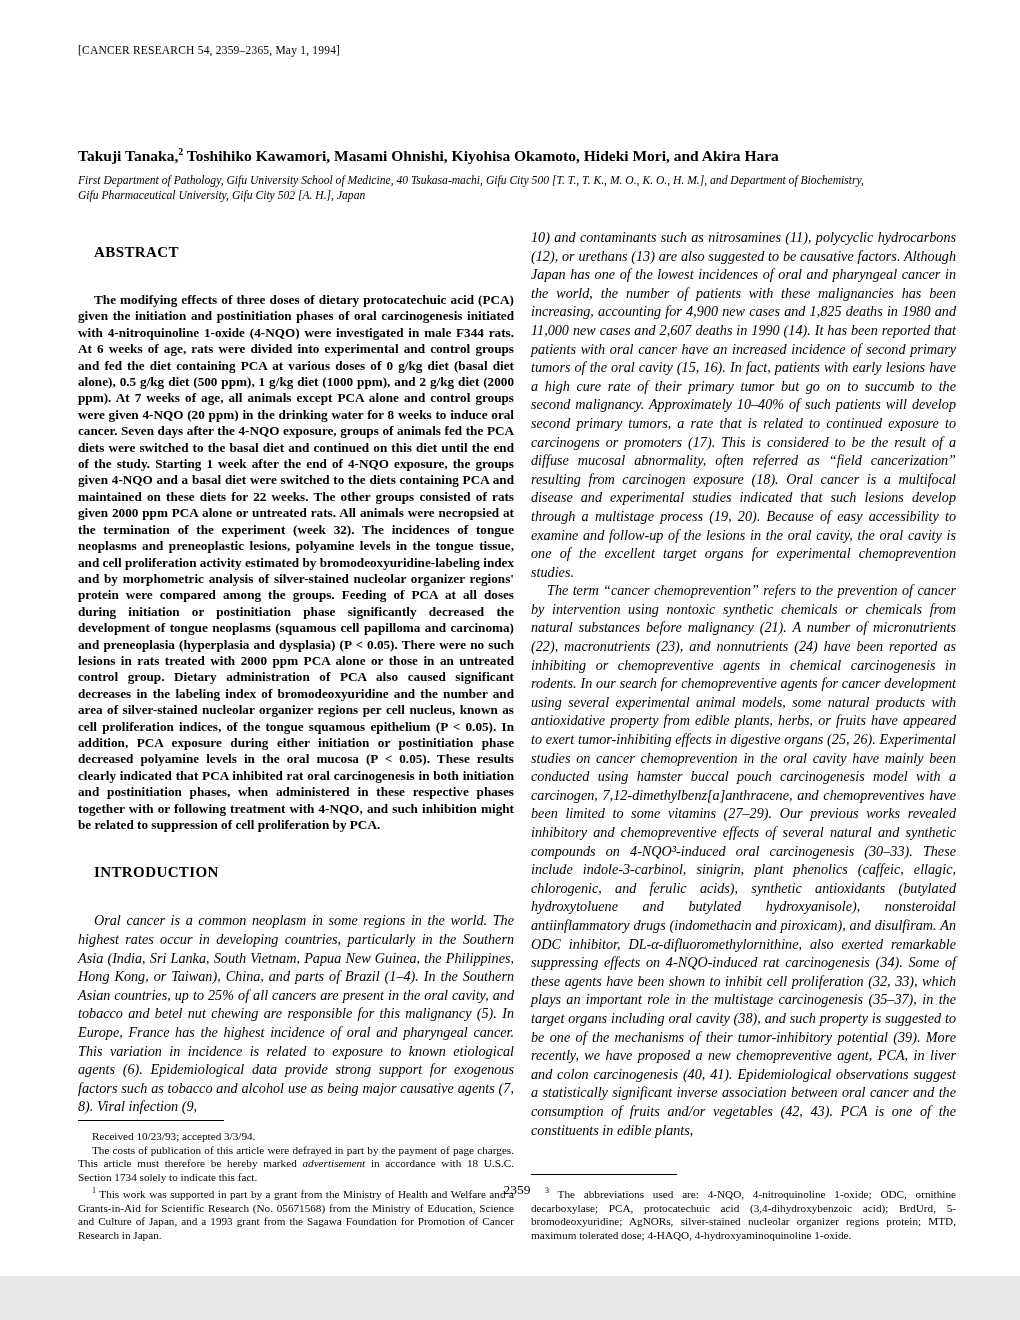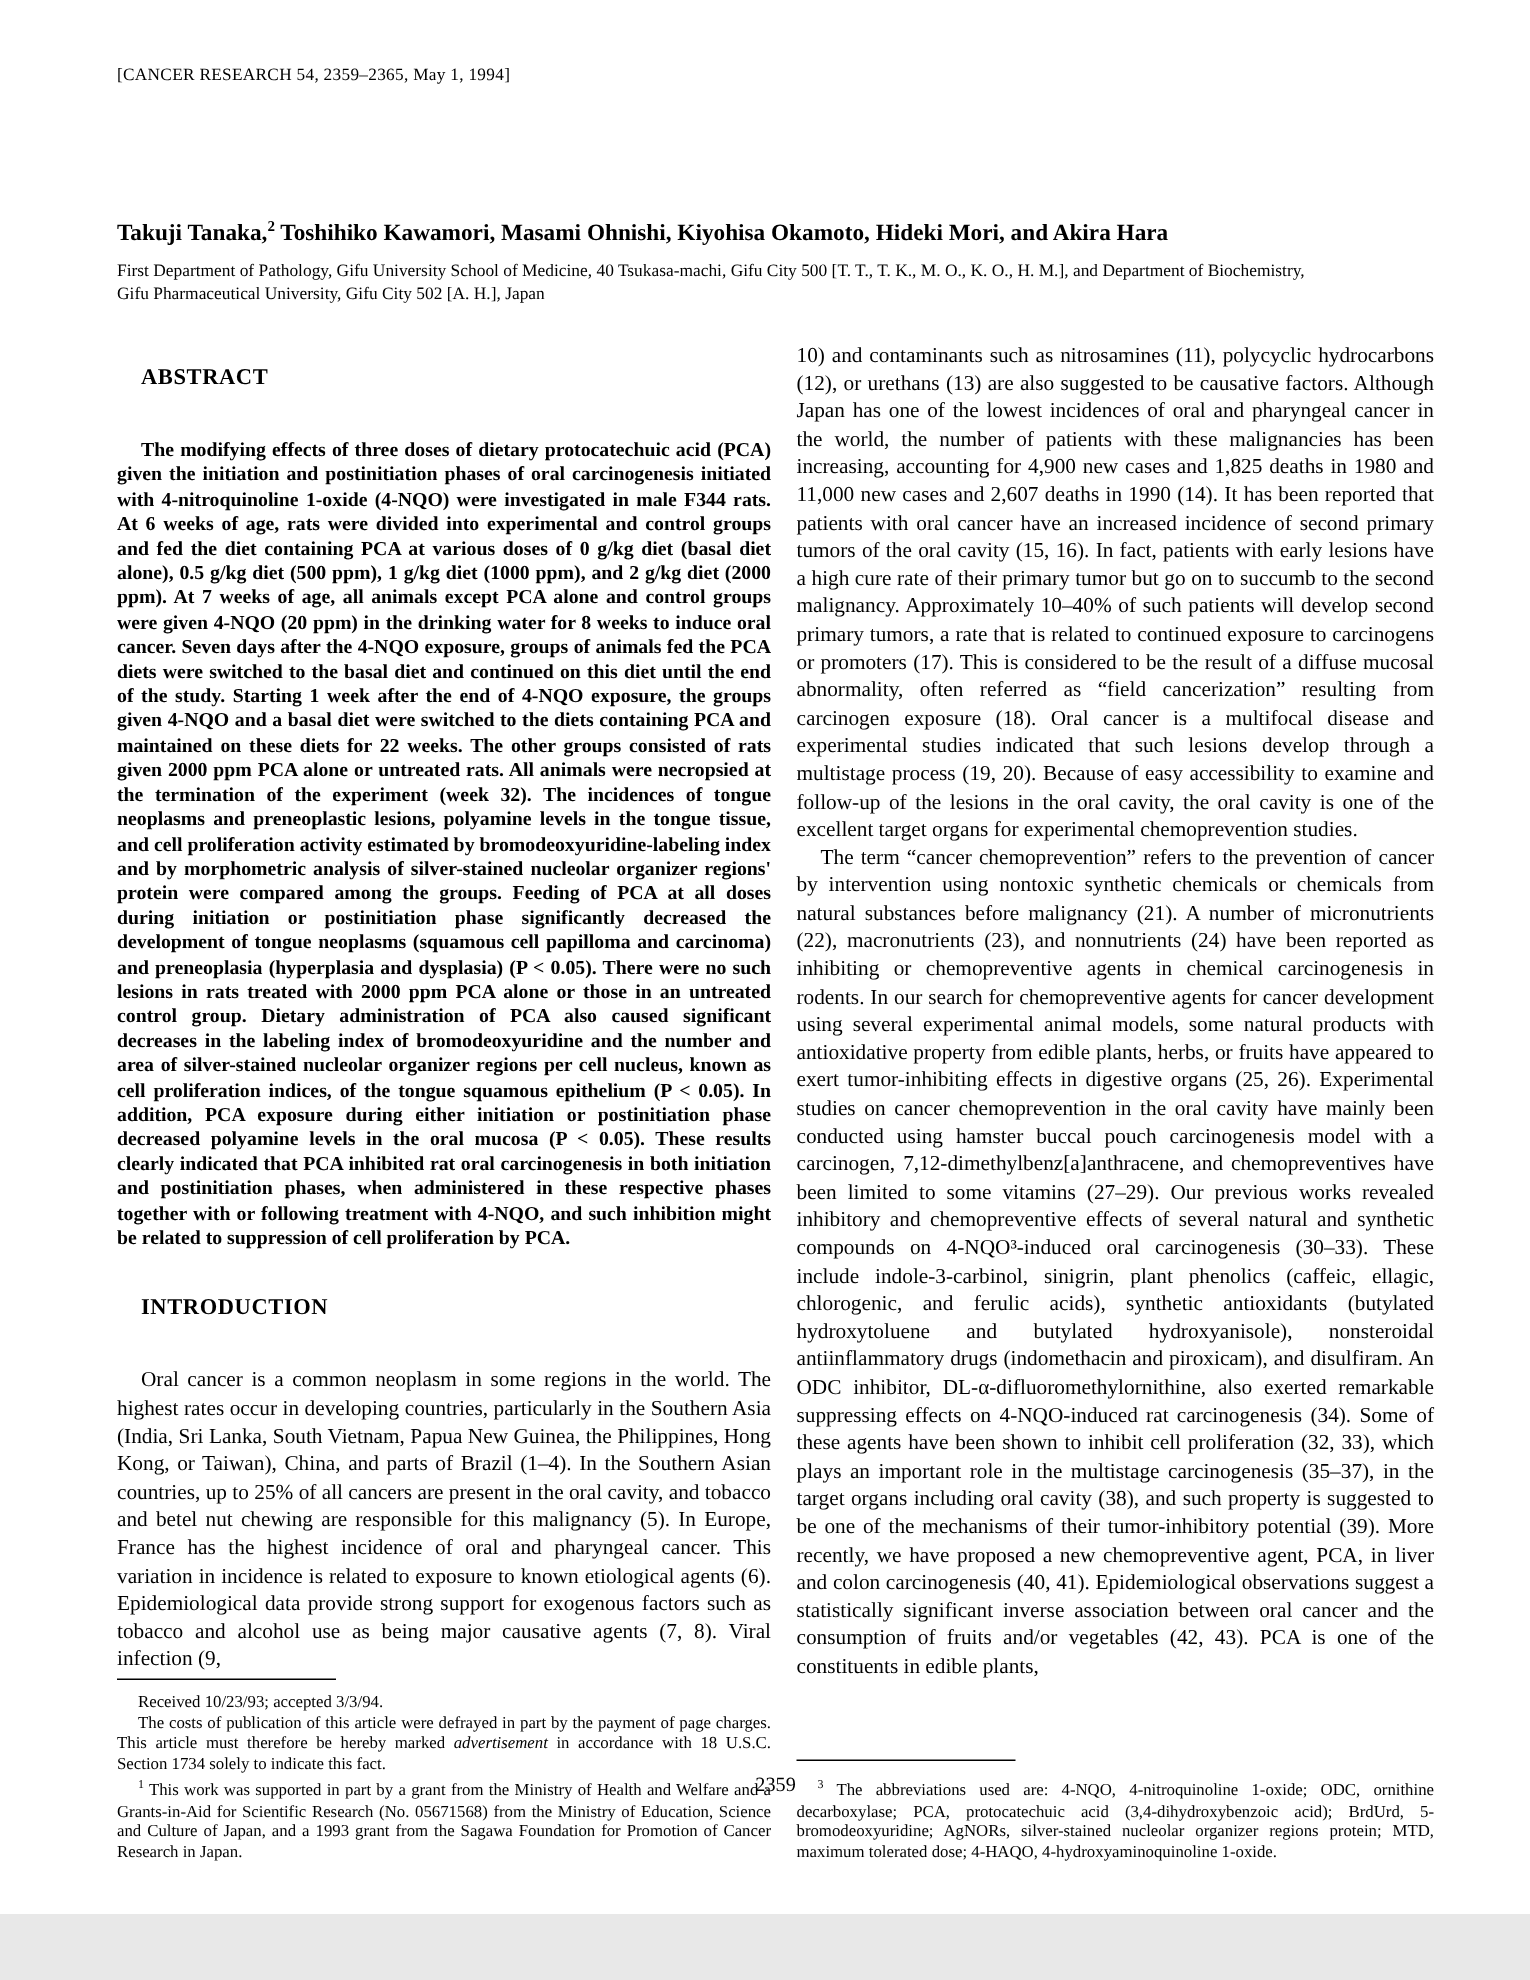--- a/index.html
+++ b/index.html
@@ -21,41 +21,41 @@
     font-size:26.5px;font-weight:bold;line-height:31px;margin:0;
   }
   .title sup{font-size:14px;}
   .authors{
     position:absolute;top:146px;left:78px;width:884px;
     font-size:15.5px;font-weight:bold;margin:0;
   }
   .authors sup{font-size:10px;}
   .affiliation{
     position:absolute;top:174px;left:78px;width:884px;
-    font-size:11.6px;line-height:14.5px;margin:0;
+    font-size:11.6px;font-style:italic;line-height:14.5px;margin:0;
   }
   .body-columns{
     position:absolute;top:228px;left:78px;width:878px;height:1014px;
     display:flex;gap:17px;
   }
   .col{display:flex;flex-direction:column;}
   .col-left{width:436px;}
   .col-right{width:425px;}
   .sec-heading{
     font-size:15px;font-weight:bold;margin:16px;letter-spacing:.4px;
     font-family:"Liberation Serif", serif;
   }
   .sec-heading.intro{margin-top:31px;}
   .abstract-body{
     margin:15px 0 0 0;
     font-size:13.2px;font-weight:bold;line-height:16.4px;
     text-align:justify;text-indent:16px;
   }
   .body-text{
-    font-size:14.2px;line-height:18.6px;text-align:justify;
+    font-size:14.2px;line-height:18.6px;text-align:justify;font-style:italic;
   }
   p.body-text{margin:0;}
   .intro-p{margin:14px 0 0 0 !important;text-indent:16px;}
   .cont-p{text-indent:0;}
   .indent-p{text-indent:16px;}
   .footnote-block{margin-top:auto;}
   .fn-rule{
     width:146px;height:0;border:0;border-top:1.6px solid #000;
     margin:0 0 9px 0;
   }

